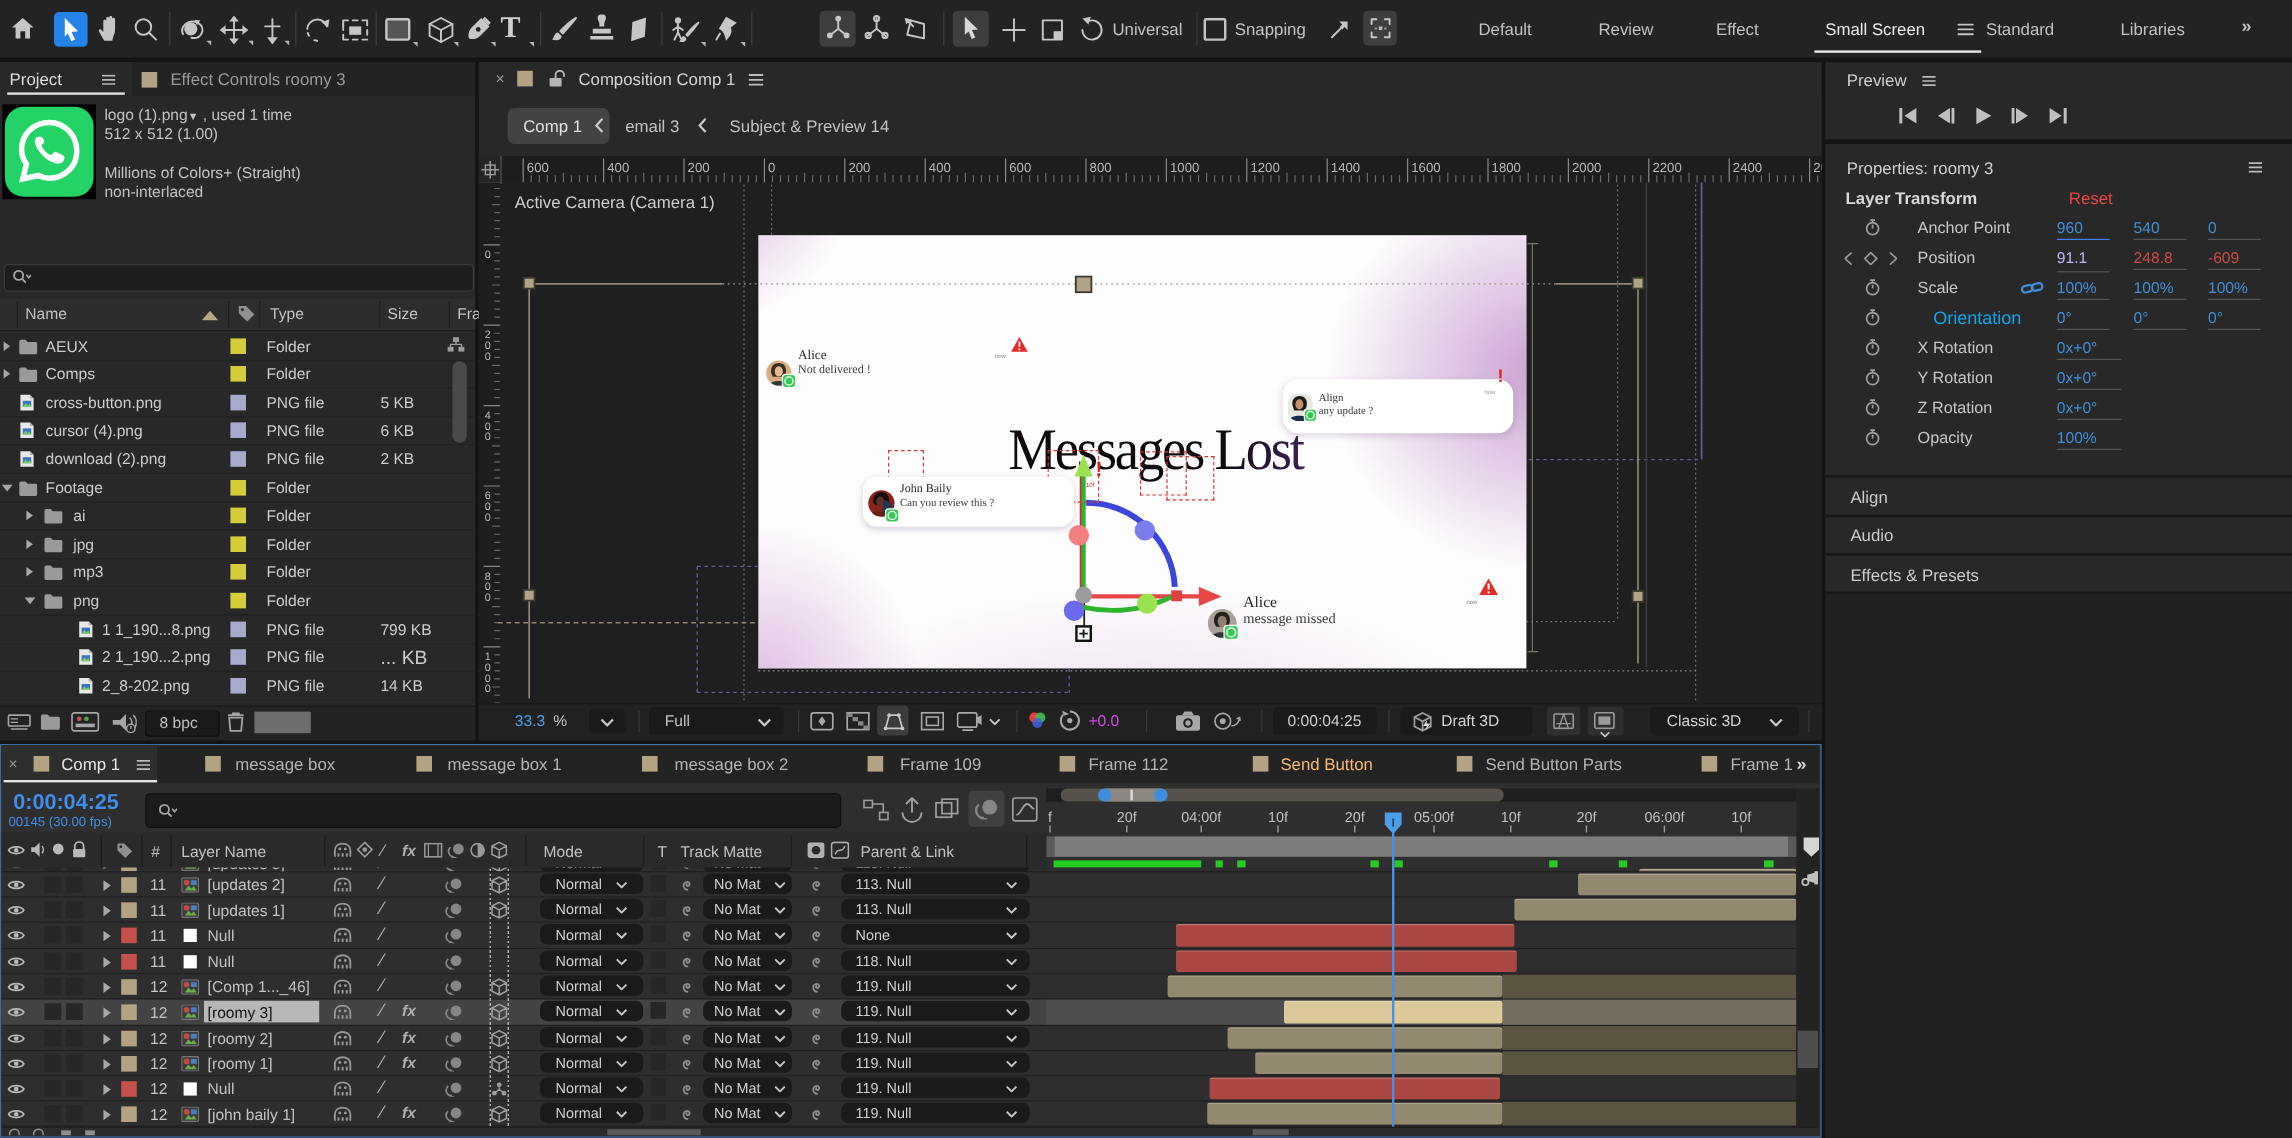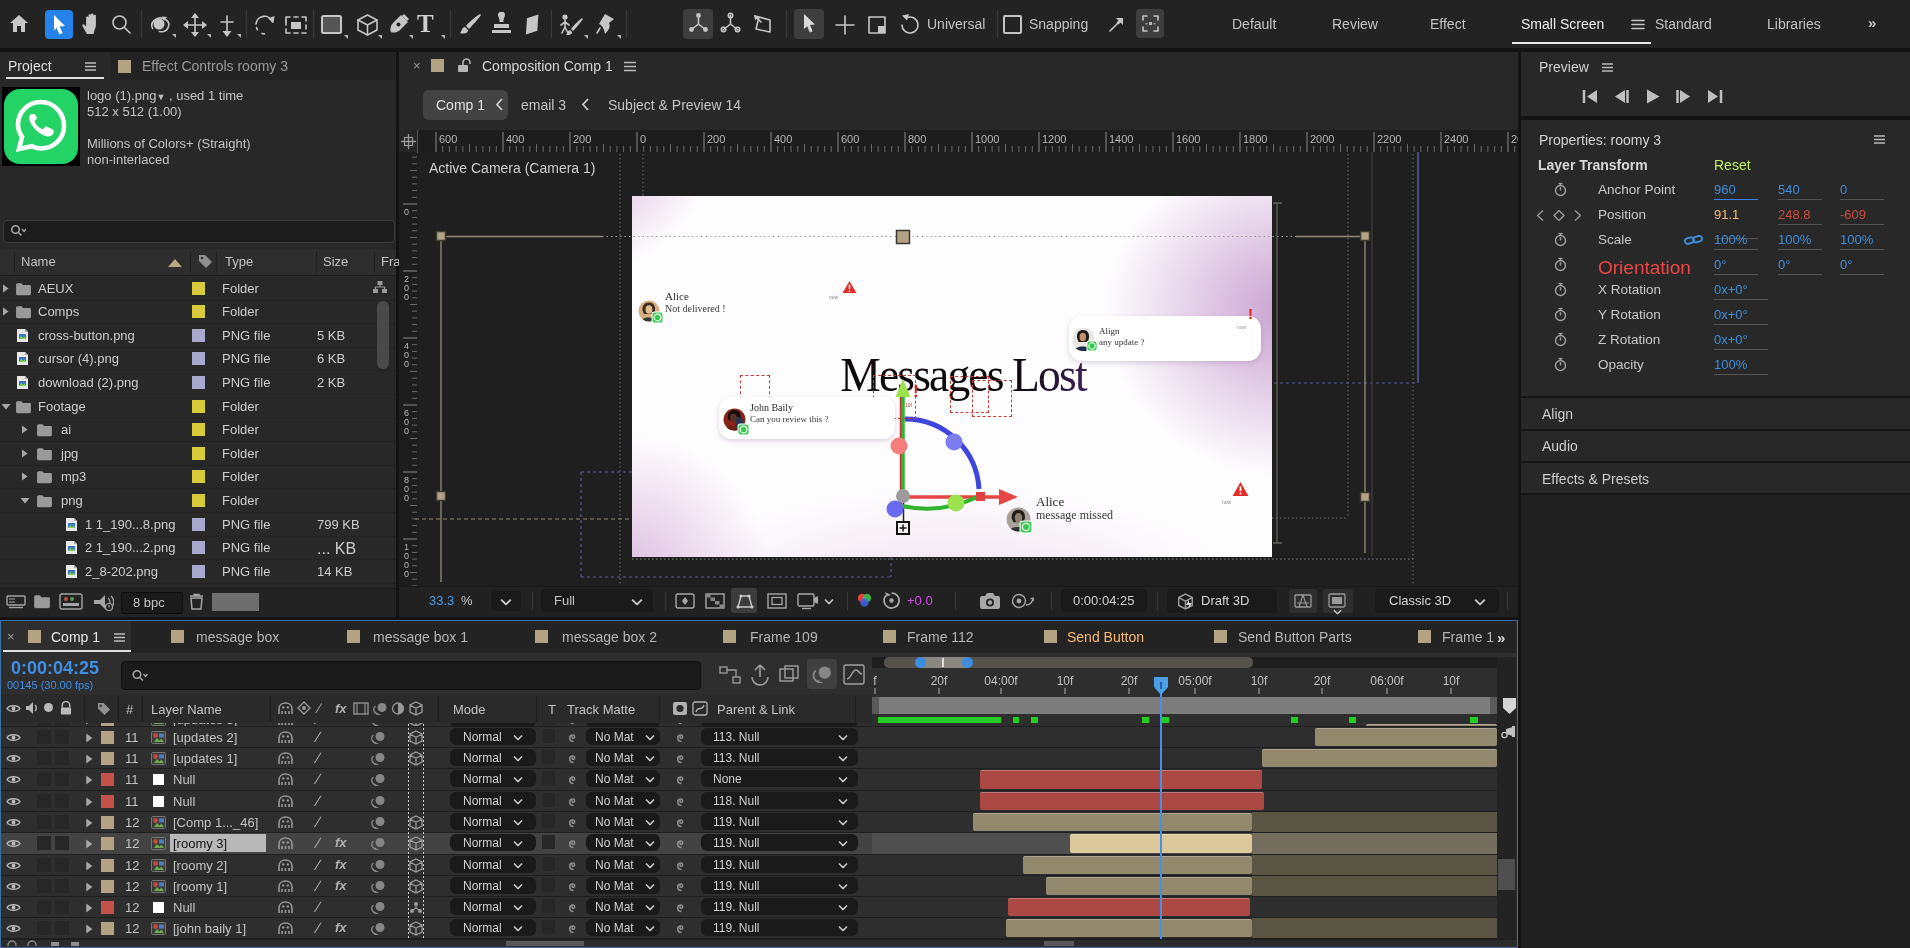--- a/index.html
+++ b/index.html
@@ -1050,54 +1050,54 @@
       <path d="M14 1 V14" stroke="#bfbfbf" stroke-width="2.5"></path>
     </svg>
 </div>
 <div class="panel" style="left:1521px;top:120px;width:389px;height:828px;background:#282828">
 <div class="ab" style="left:0;top:374px;width:389px;height:454px;background:#202020"></div>
 <div class="ab txt" style="left:18px;top:12px;font-size:14px;color:#d2d2d2">Properties: roomy 3</div>
 <svg class="ab" style="left:352px;top:15px" width="13" height="10" viewBox="0 0 13 10">
       <path d="M1 1 H12 M1 4.5 H12 M1 8 H12" stroke="#bbb" stroke-width="1.4"></path>
     </svg>
 <div class="ab txt" style="left:17px;top:37px;font-size:14px;font-weight:bold;color:#d8d8d8">Layer Transform</div>
-<div class="ab" style="left:193px;top:37px;font-size:14px;color:#bef264">Reset</div>
+<div class="ab" style="left:203px;top:37px;font-size:14px;color:#ef4444">Reset</div>
 <svg class="ab" style="left:33px;top:62px" width="13" height="16" viewBox="0 0 13 15">
       <use href="#stopw"></use>
     </svg>
 <div class="ab txt" style="left:77px;top:62px;font-size:13.5px;color:#c8c8c8">Anchor Point</div>
 <div class="ab" style="left:193px;top:62px;width:44px;font-size:13px;color:#3f8fdc;border-bottom:1px solid #3b82f6;padding-bottom:2px">960</div>
 <div class="ab" style="left:257px;top:62px;width:44px;font-size:13px;color:#3f8fdc;border-bottom:1px solid #555;padding-bottom:2px">540</div>
 <div class="ab" style="left:319px;top:62px;width:44px;font-size:13px;color:#3f8fdc;border-bottom:1px solid #555;padding-bottom:2px">0</div>
 <svg class="ab" style="left:16px;top:90px" width="44" height="11" viewBox="0 0 44 11">
       <path d="M6 0.5 L0.5 5.5 L6 10.5" fill="none" stroke="#9a9a9a" stroke-width="1.4"></path>
       <path d="M22 0.5 L27 5.5 L22 10.5 L17 5.5Z" fill="none" stroke="#9a9a9a" stroke-width="1.4"></path>
       <path d="M38 0.5 L43.5 5.5 L38 10.5" fill="none" stroke="#9a9a9a" stroke-width="1.4"></path>
     </svg>
 <div class="ab txt" style="left:77px;top:87px;font-size:13.5px;color:#c8c8c8">Position</div>
-<div class="ab" style="left:193px;top:87px;width:44px;font-size:13px;color:#fdba74;border-bottom:1px solid #555;padding-bottom:16px">91.1</div>
+<div class="ab" style="left:193px;top:87px;width:44px;font-size:13px;color:#c4b5fd;border-bottom:1px solid #555;padding-bottom:4px">91.1</div>
 <div class="ab" style="left:257px;top:87px;width:44px;font-size:13px;color:#cf4a42;border-bottom:1px solid #555;padding-bottom:2px">248.8</div>
 <div class="ab" style="left:319px;top:87px;width:44px;font-size:13px;color:#cf4a42;border-bottom:1px solid #555;padding-bottom:2px">-609</div>
 <svg class="ab" style="left:33px;top:112px" width="13" height="16" viewBox="0 0 13 15">
       <use href="#stopw"></use>
     </svg>
 <div class="ab txt" style="left:77px;top:112px;font-size:13.5px;color:#c8c8c8">Scale</div>
 <svg class="ab" style="left:163px;top:115px" width="19" height="11" viewBox="0 0 19 11">
       <g fill="none" stroke="#3f8fdc" stroke-width="1.9">
         <rect x="1" y="3" width="9" height="5.5" rx="2.7" transform="rotate(-14 5 6)"></rect>
         <rect x="9" y="1.5" width="9" height="5.5" rx="2.7" transform="rotate(-14 13 4)"></rect>
       </g>
     </svg>
 <div class="ab" style="left:193px;top:112px;width:44px;font-size:13px;color:#3f8fdc;border-bottom:1px solid #555;padding-bottom:2px">100%</div>
 <div class="ab" style="left:257px;top:112px;width:44px;font-size:13px;color:#3f8fdc;border-bottom:1px solid #555;padding-bottom:2px">100%</div>
 <div class="ab" style="left:319px;top:112px;width:44px;font-size:13px;color:#3f8fdc;border-bottom:1px solid #555;padding-bottom:2px">100%</div>
 <svg class="ab" style="left:33px;top:137px" width="13" height="16" viewBox="0 0 13 15">
       <use href="#stopw"></use>
     </svg>
-<div class="ab txt" style="left:77px;top:137px;font-size:19px;color:#ef4444">Orientation</div>
+<div class="ab txt" style="left:90px;top:137px;font-size:15px;color:#0ea5e9">Orientation</div>
 <div class="ab" style="left:193px;top:137px;width:44px;font-size:13px;color:#3f8fdc;border-bottom:1px solid #555;padding-bottom:2px">0°</div>
 <div class="ab" style="left:257px;top:137px;width:44px;font-size:13px;color:#3f8fdc;border-bottom:1px solid #555;padding-bottom:2px">0°</div>
 <div class="ab" style="left:319px;top:137px;width:44px;font-size:13px;color:#3f8fdc;border-bottom:1px solid #555;padding-bottom:2px">0°</div>
 <svg class="ab" style="left:33px;top:162px" width="13" height="16" viewBox="0 0 13 15">
       <use href="#stopw"></use>
     </svg>
 <div class="ab txt" style="left:77px;top:162px;font-size:13.5px;color:#c8c8c8">X Rotation</div>
 <div class="ab" style="left:193px;top:162px;width:54px;font-size:13px;color:#3f8fdc;border-bottom:1px solid #555;padding-bottom:2px">0x+0°</div>
 <svg class="ab" style="left:33px;top:187px" width="13" height="16" viewBox="0 0 13 15">
       <use href="#stopw"></use>

